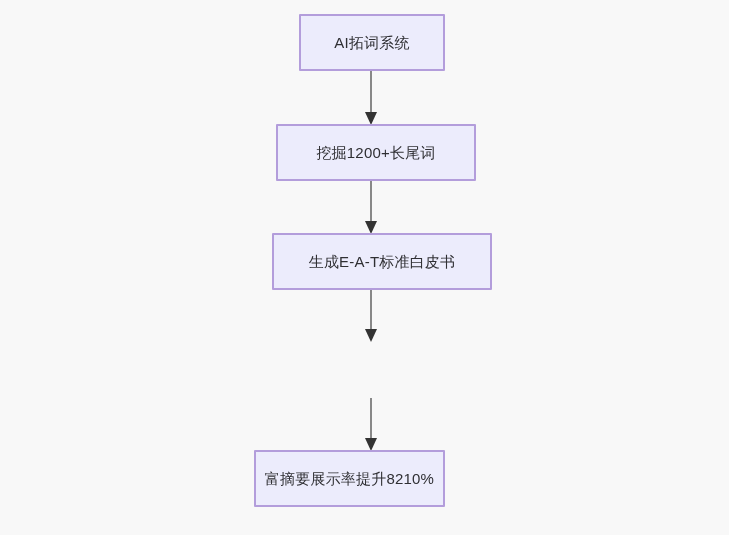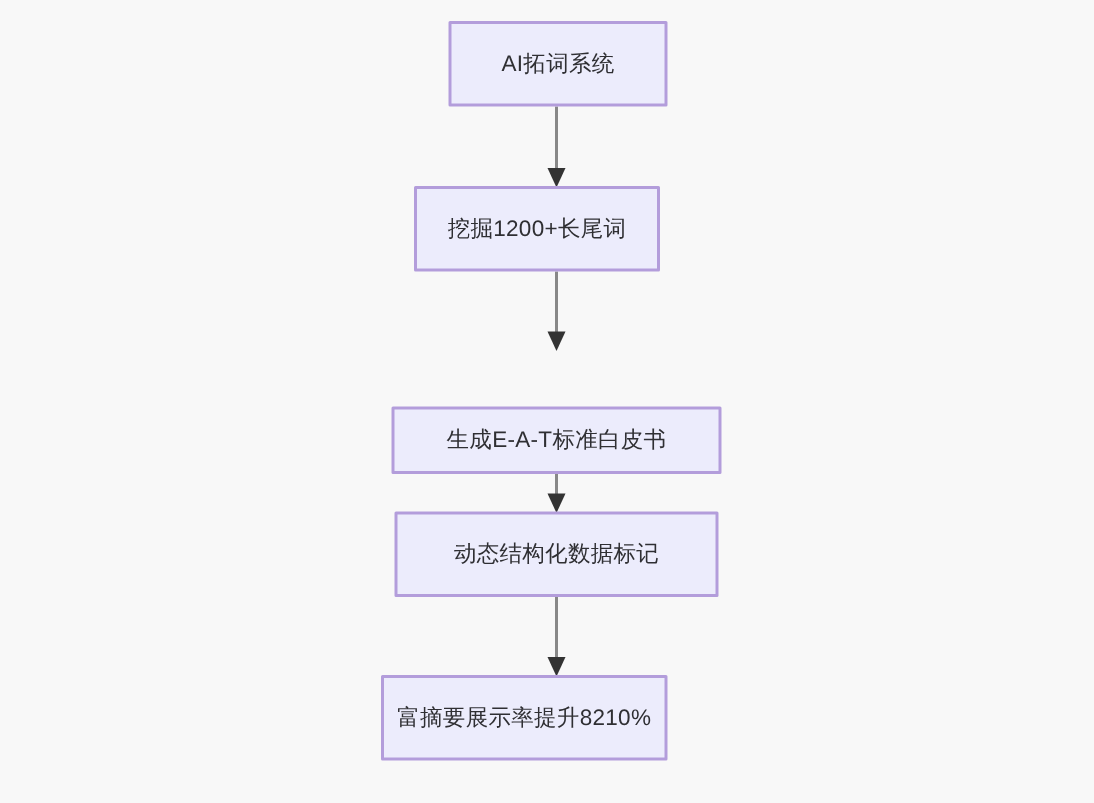--- a/index.html
+++ b/index.html
@@ -36,22 +36,22 @@
     color: #2f2f33;
     font-size: 15px;
     line-height: 1.2;
     letter-spacing: 0.2px;
     white-space: nowrap;
     text-align: right;
   }
 
   
   .node-1 { left: 299px; top: 14px;  width: 146px; height: 57px; }
-  .node-2 { left: 276px; top: 124px; width: 164px; height: 57px; }
-  .node-3 { left: 261px; top: 233px; width: 220px; height: 45px; margin-top: 38px; }
+  .node-2 { left: 276px; top: 124px; width: 200px; height: 57px; }
+  .node-3 { left: 272px; top: 233px; width: 220px; height: 57px; }
   .node-4 { left: 263px; top: 341px; width: 216px; height: 57px; }
   .node-5 { left: 254px; top: 450px; width: 191px; height: 57px; }
 
   .edge {
     position: absolute;
     left: 0;
     top: 0;
     width: 729px;
     height: 535px;
     pointer-events: none;
@@ -99,21 +99,18 @@
   </div>
 
   <div class="node node-2">
     <span class="node-label">挖掘1200+长尾词</span>
   </div>
 
   <div class="node node-3">
     <span class="node-label">生成E-A-T标准白皮书</span>
   </div>
 
-  <div class="node node-4">
-    <span class="node-label">动态结构化数据标记</span>
-  </div>
 
   <div class="node node-5">
     <span class="node-label">富摘要展示率提升8210%</span>
   </div>
 
 </div>
 
 </body></html>

